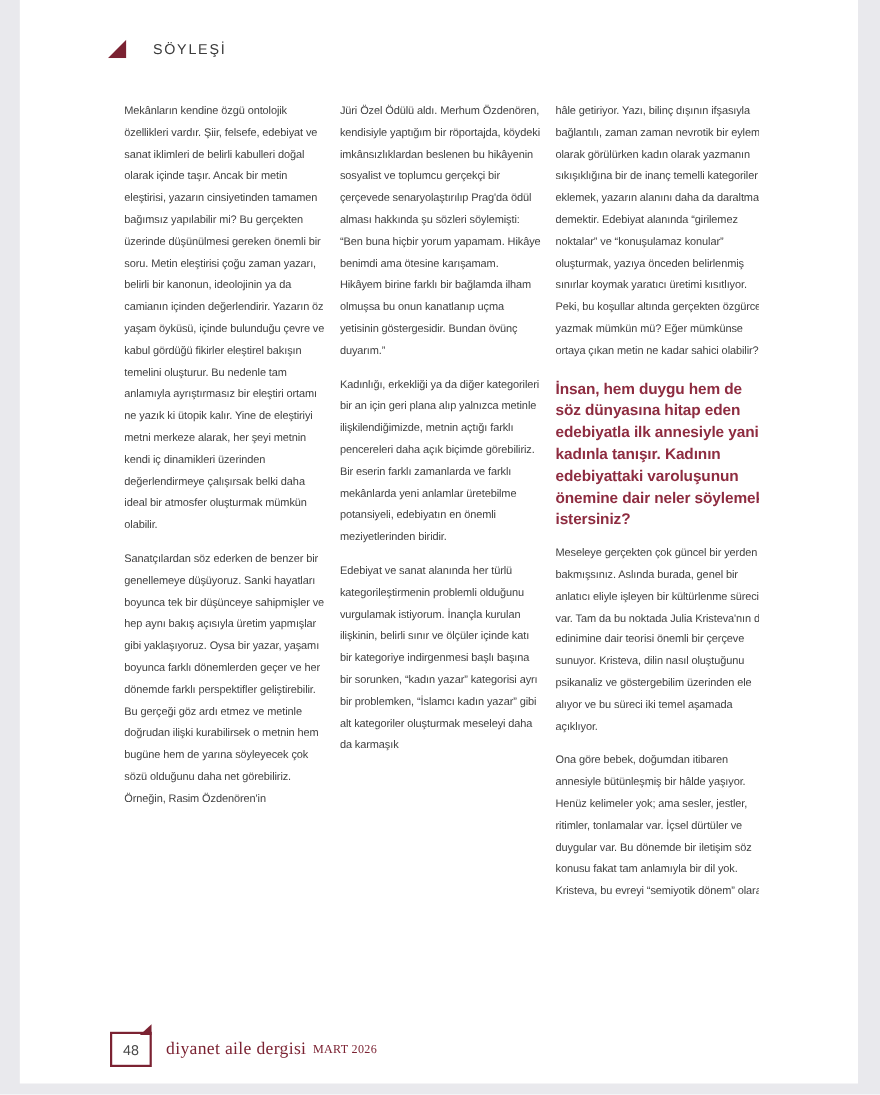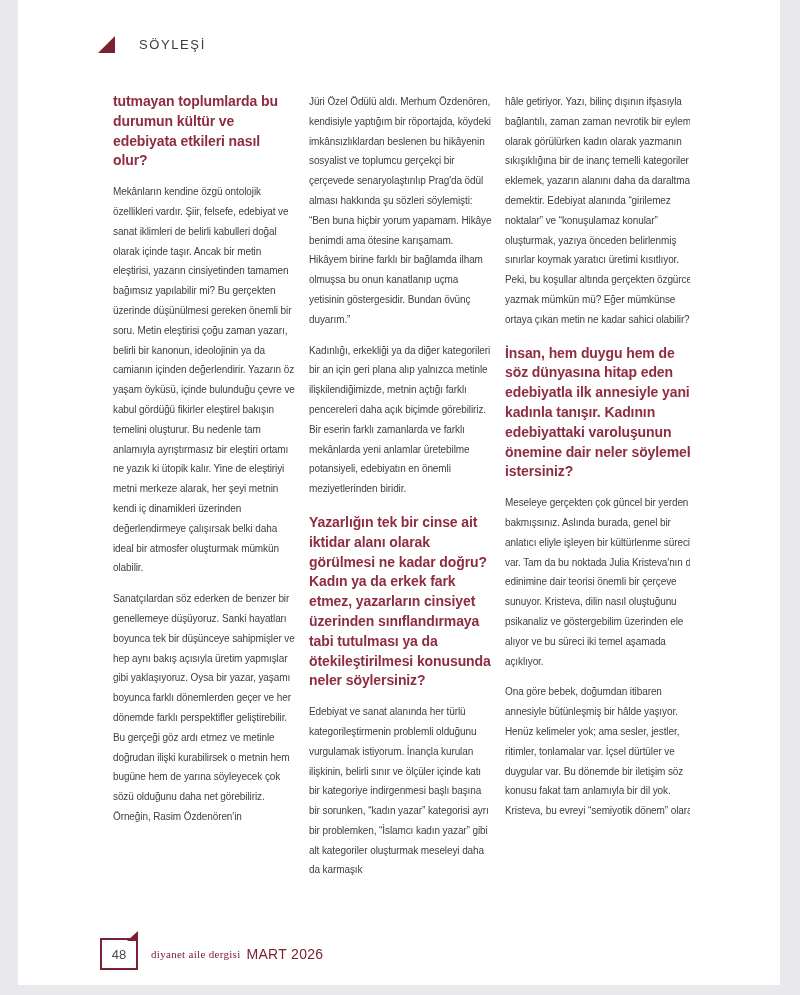--- a/index.html
+++ b/index.html
@@ -45,46 +45,44 @@
     position:relative;width:34px;height:28px;border:2px solid #7b2232;
     display:flex;align-items:center;justify-content:center;background:#fff;
   }
   .pagenum-box .flap{
     position:absolute;top:-9px;right:-2px;width:11px;height:10px;background:#7b2232;
     clip-path:polygon(100% 0,100% 100%,0 100%);
   }
   .pagenum{font-size:13px;font-weight:normal;color:#4a4a4a;}
   .mag{
     margin-left:13px;font-family:"Liberation Serif", serif;
-    font-size:11px;color:#7b2232;letter-spacing:0.3px;
+    font-size:16px;color:#7b2232;letter-spacing:0.3px;
   }
   .issue{
-    margin-left:6px;font-size:14px;color:#7b2232;letter-spacing:0.3px;font-weight:500;
+    margin-left:6px;font-size:11px;color:#7b2232;letter-spacing:0.3px;font-weight:500;font-family:Liberation Serif, serif;
   }
 </style>
 </head>
 <body>
 
 <div class="sheet">
 
   <div class="header">
     <span class="tri"></span>
     <span class="section-label">SÖYLEŞİ</span>
   </div>
 
   <div class="columns">
       <div class="col">
-        <p class="question"><span>tutmayan toplumlarda bu durumun kültür ve edebiyata etkileri nasıl olur?</span></p>
         <p class="body-par"><span>Mekânların kendine özgü ontolojik özellikleri vardır. Şiir, felsefe, edebiyat ve sanat iklimleri de belirli kabulleri doğal olarak içinde taşır. Ancak bir metin eleştirisi, yazarın cinsiyetinden tamamen bağımsız yapılabilir mi? Bu gerçekten üzerinde düşünülmesi gereken önemli bir soru. Metin eleştirisi çoğu zaman yazarı, belirli bir kanonun, ideolojinin ya da camianın içinden değerlendirir. Yazarın öz yaşam öyküsü, içinde bulunduğu çevre ve kabul gördüğü fikirler eleştirel bakışın temelini oluşturur. Bu nedenle tam anlamıyla ayrıştırmasız bir eleştiri ortamı ne yazık ki ütopik kalır. Yine de eleştiriyi metni merkeze alarak, her şeyi metnin kendi iç dinamikleri üzerinden değerlendirmeye çalışırsak belki daha ideal bir atmosfer oluşturmak mümkün olabilir.</span></p>
         <p class="body-par"><span>Sanatçılardan söz ederken de benzer bir genellemeye düşüyoruz. Sanki hayatları boyunca tek bir düşünceye sahipmişler ve hep aynı bakış açısıyla üretim yapmışlar gibi yaklaşıyoruz. Oysa bir yazar, yaşamı boyunca farklı dönemlerden geçer ve her dönemde farklı perspektifler geliştirebilir. Bu gerçeği göz ardı etmez ve metinle doğrudan ilişki kurabilirsek o metnin hem bugüne hem de yarına söyleyecek çok sözü olduğunu daha net görebiliriz. Örneğin, Rasim Özdenören'in </span></p>
       </div>
       <div class="col">
         <p class="body-par"><span>Jüri Özel Ödülü aldı. Merhum Özdenören, kendisiyle yaptığım bir röportajda, köydeki imkânsızlıklardan beslenen bu hikâyenin sosyalist ve toplumcu gerçekçi bir çerçevede senaryolaştırılıp Prag'da ödül alması hakkında şu sözleri söylemişti: “Ben buna hiçbir yorum yapamam. Hikâye benimdi ama ötesine karışamam. Hikâyem birine farklı bir bağlamda ilham olmuşsa bu onun kanatlanıp uçma yetisinin göstergesidir. Bundan övünç duyarım.”</span></p>
         <p class="body-par"><span>Kadınlığı, erkekliği ya da diğer kategorileri bir an için geri plana alıp yalnızca metinle ilişkilendiğimizde, metnin açtığı farklı pencereleri daha açık biçimde görebiliriz. Bir eserin farklı zamanlarda ve farklı mekânlarda yeni anlamlar üretebilme potansiyeli, edebiyatın en önemli meziyetlerinden biridir.</span></p>
-        <p class="question"><span>Yazarlığın tek bir cinse ait iktidar alanı olarak görülmesi ne kadar doğru? Kadın ya da erkek fark etmez, yazarların cinsiyet üzerinden sınıflandırmaya tabi tutulması ya da ötekileştirilmesi konusunda neler söylersiniz?</span></p>
         <p class="body-par"><span>Edebiyat ve sanat alanında her türlü kategorileştirmenin problemli olduğunu vurgulamak istiyorum. İnançla kurulan ilişkinin, belirli sınır ve ölçüler içinde katı bir kategoriye indirgenmesi başlı başına bir sorunken, “kadın yazar” kategorisi ayrı bir problemken, “İslamcı kadın yazar” gibi alt kategoriler oluşturmak meseleyi daha da karmaşık</span></p>
       </div>
       <div class="col">
         <p class="body-par"><span>hâle getiriyor. Yazı, bilinç dışının ifşasıyla bağlantılı, zaman zaman nevrotik bir eylem olarak görülürken kadın olarak yazmanın sıkışıklığına bir de inanç temelli kategoriler eklemek, yazarın alanını daha da daraltmak demektir. Edebiyat alanında “girilemez noktalar” ve “konuşulamaz konular” oluşturmak, yazıya önceden belirlenmiş sınırlar koymak yaratıcı üretimi kısıtlıyor. Peki, bu koşullar altında gerçekten özgürce yazmak mümkün mü? Eğer mümkünse ortaya çıkan metin ne kadar sahici olabilir?</span></p>
         <p class="question"><span>İnsan, hem duygu hem de söz dünyasına hitap eden edebiyatla ilk annesiyle yani kadınla tanışır. Kadının edebiyattaki varoluşunun önemine dair neler söylemek istersiniz?</span></p>
         <p class="body-par"><span>Meseleye gerçekten çok güncel bir yerden bakmışsınız. Aslında burada, genel bir anlatıcı eliyle işleyen bir kültürlenme süreci var. Tam da bu noktada Julia Kristeva'nın dil edinimine dair teorisi önemli bir çerçeve sunuyor. Kristeva, dilin nasıl oluştuğunu psikanaliz ve göstergebilim üzerinden ele alıyor ve bu süreci iki temel aşamada açıklıyor.</span></p>
         <p class="body-par"><span>Ona göre bebek, doğumdan itibaren annesiyle bütünleşmiş bir hâlde yaşıyor. Henüz kelimeler yok; ama sesler, jestler, ritimler, tonlamalar var. İçsel dürtüler ve duygular var. Bu dönemde bir iletişim söz konusu fakat tam anlamıyla bir dil yok. Kristeva, bu evreyi “semiyotik dönem” olarak</span></p>
       </div>
     </div>
 

